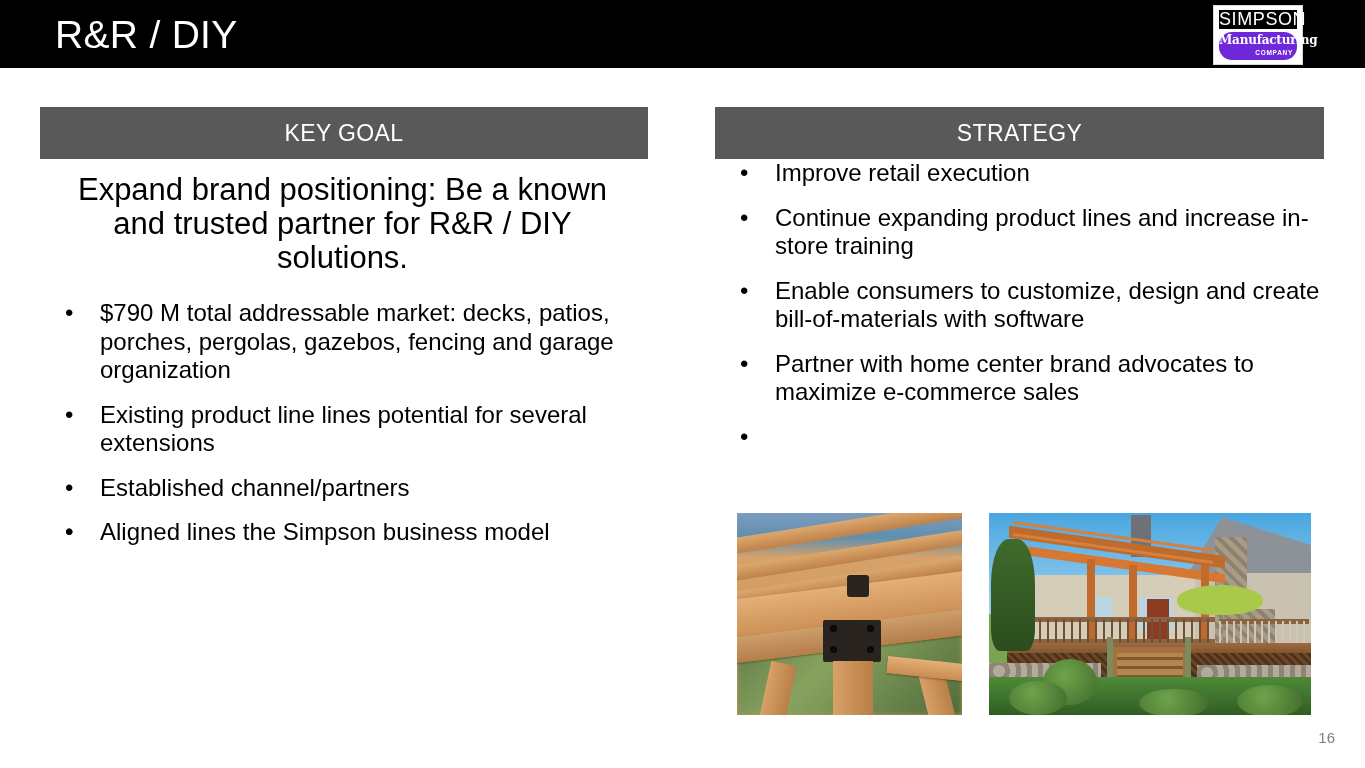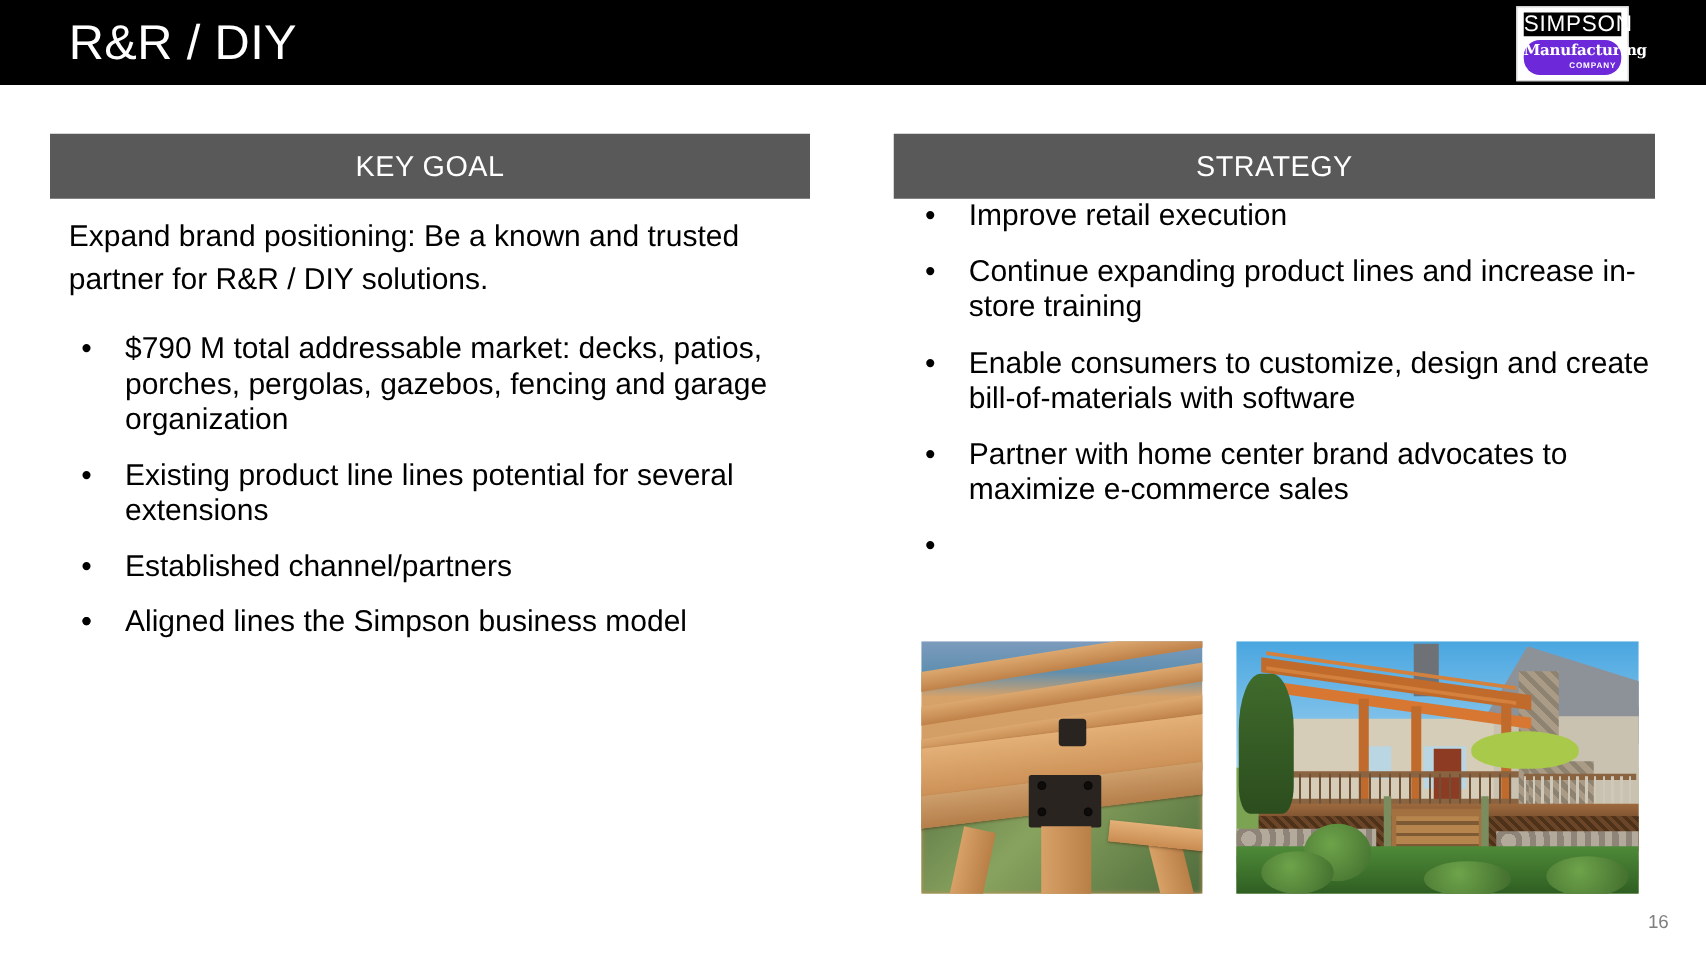--- a/index.html
+++ b/index.html
@@ -56,22 +56,23 @@
   .col-right { position:absolute; left:715px; top:107px; width:609px; }
 
   .section-header {
     background:#595959; color:#ffffff;
     font-size:23px; font-weight:400; letter-spacing:0.4px;
     text-align:center; line-height:52px; height:52px;
   }
 
   
   .para {
-    font-size:24px; color:#000000; line-height:34px;
+    font-size:31px; color:#000000; line-height:34px;
     padding:14px 18px 0 15px;
+    text-align:center;
   }
 
   ul.bullets { list-style:none; margin:0; padding:0; }
   ul.bullets li {
     position:relative;
     font-size:24px; color:#000000; line-height:28.5px;
     padding-left:60px; margin-top:16px;
   }
   ul.bullets li .dot {
     position:absolute; left:25px; top:0;

